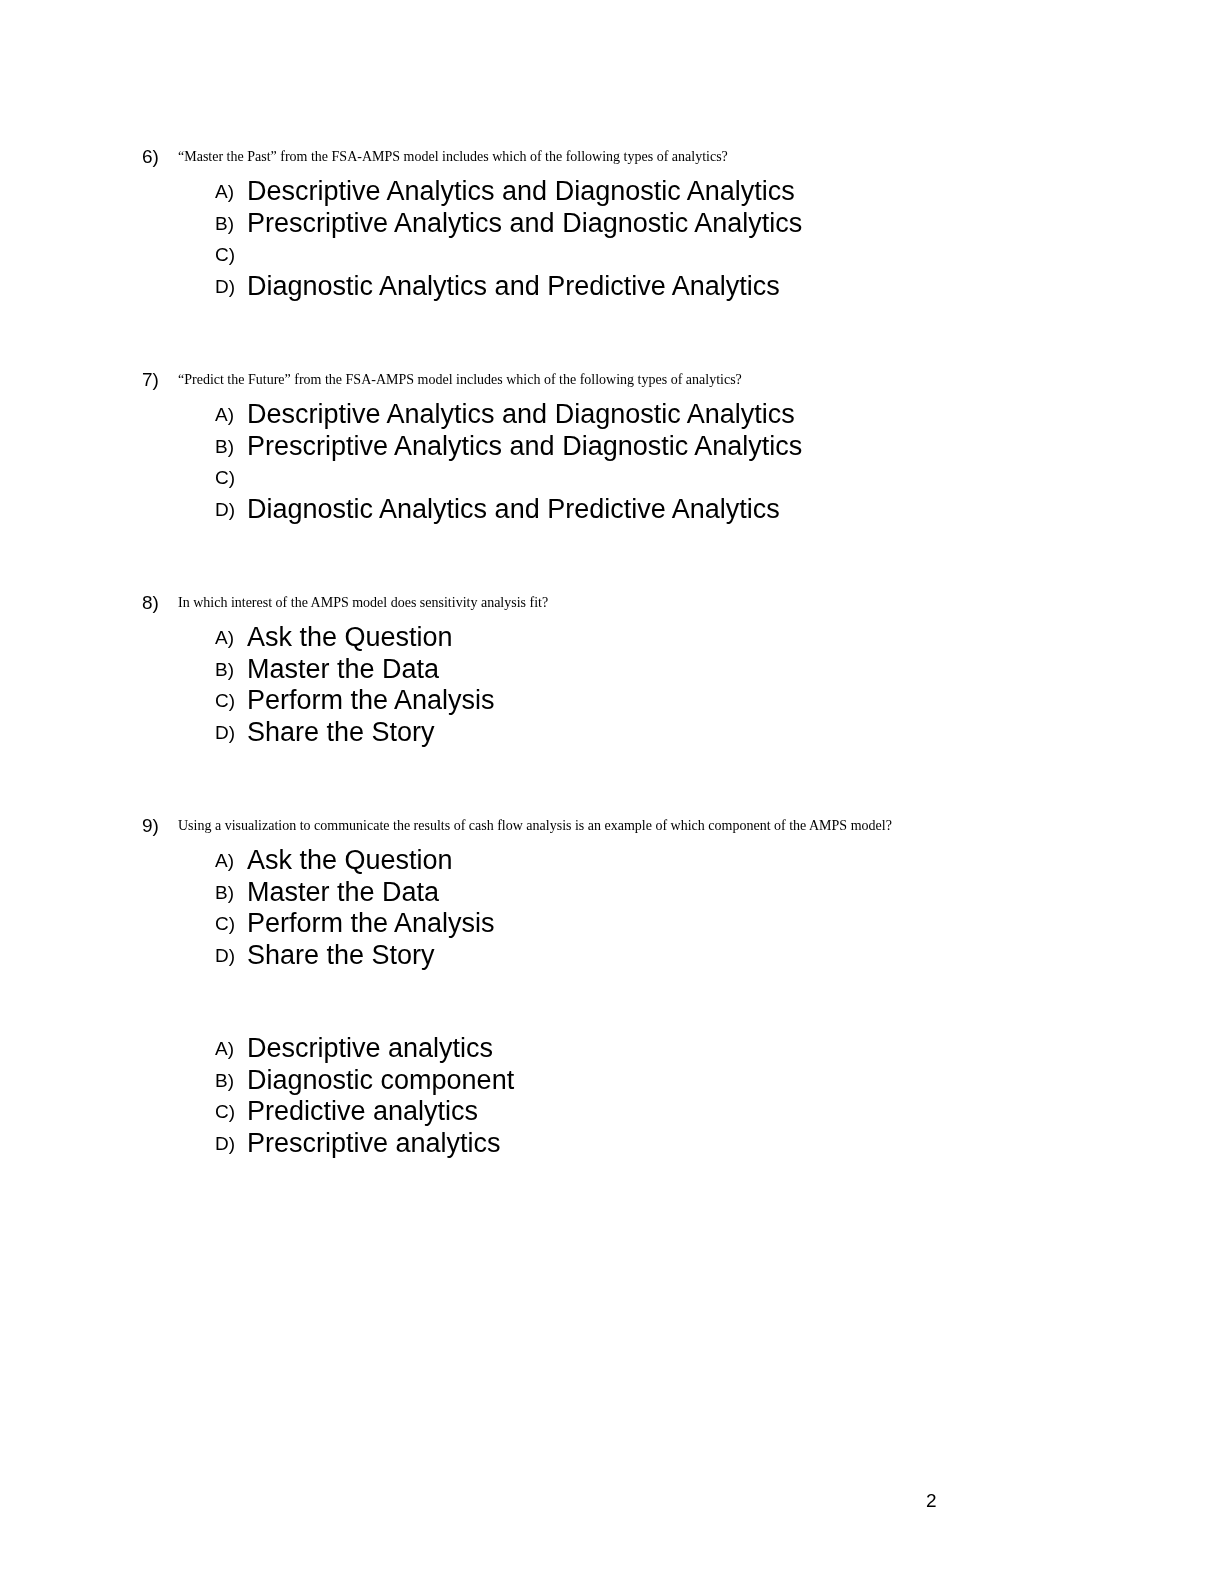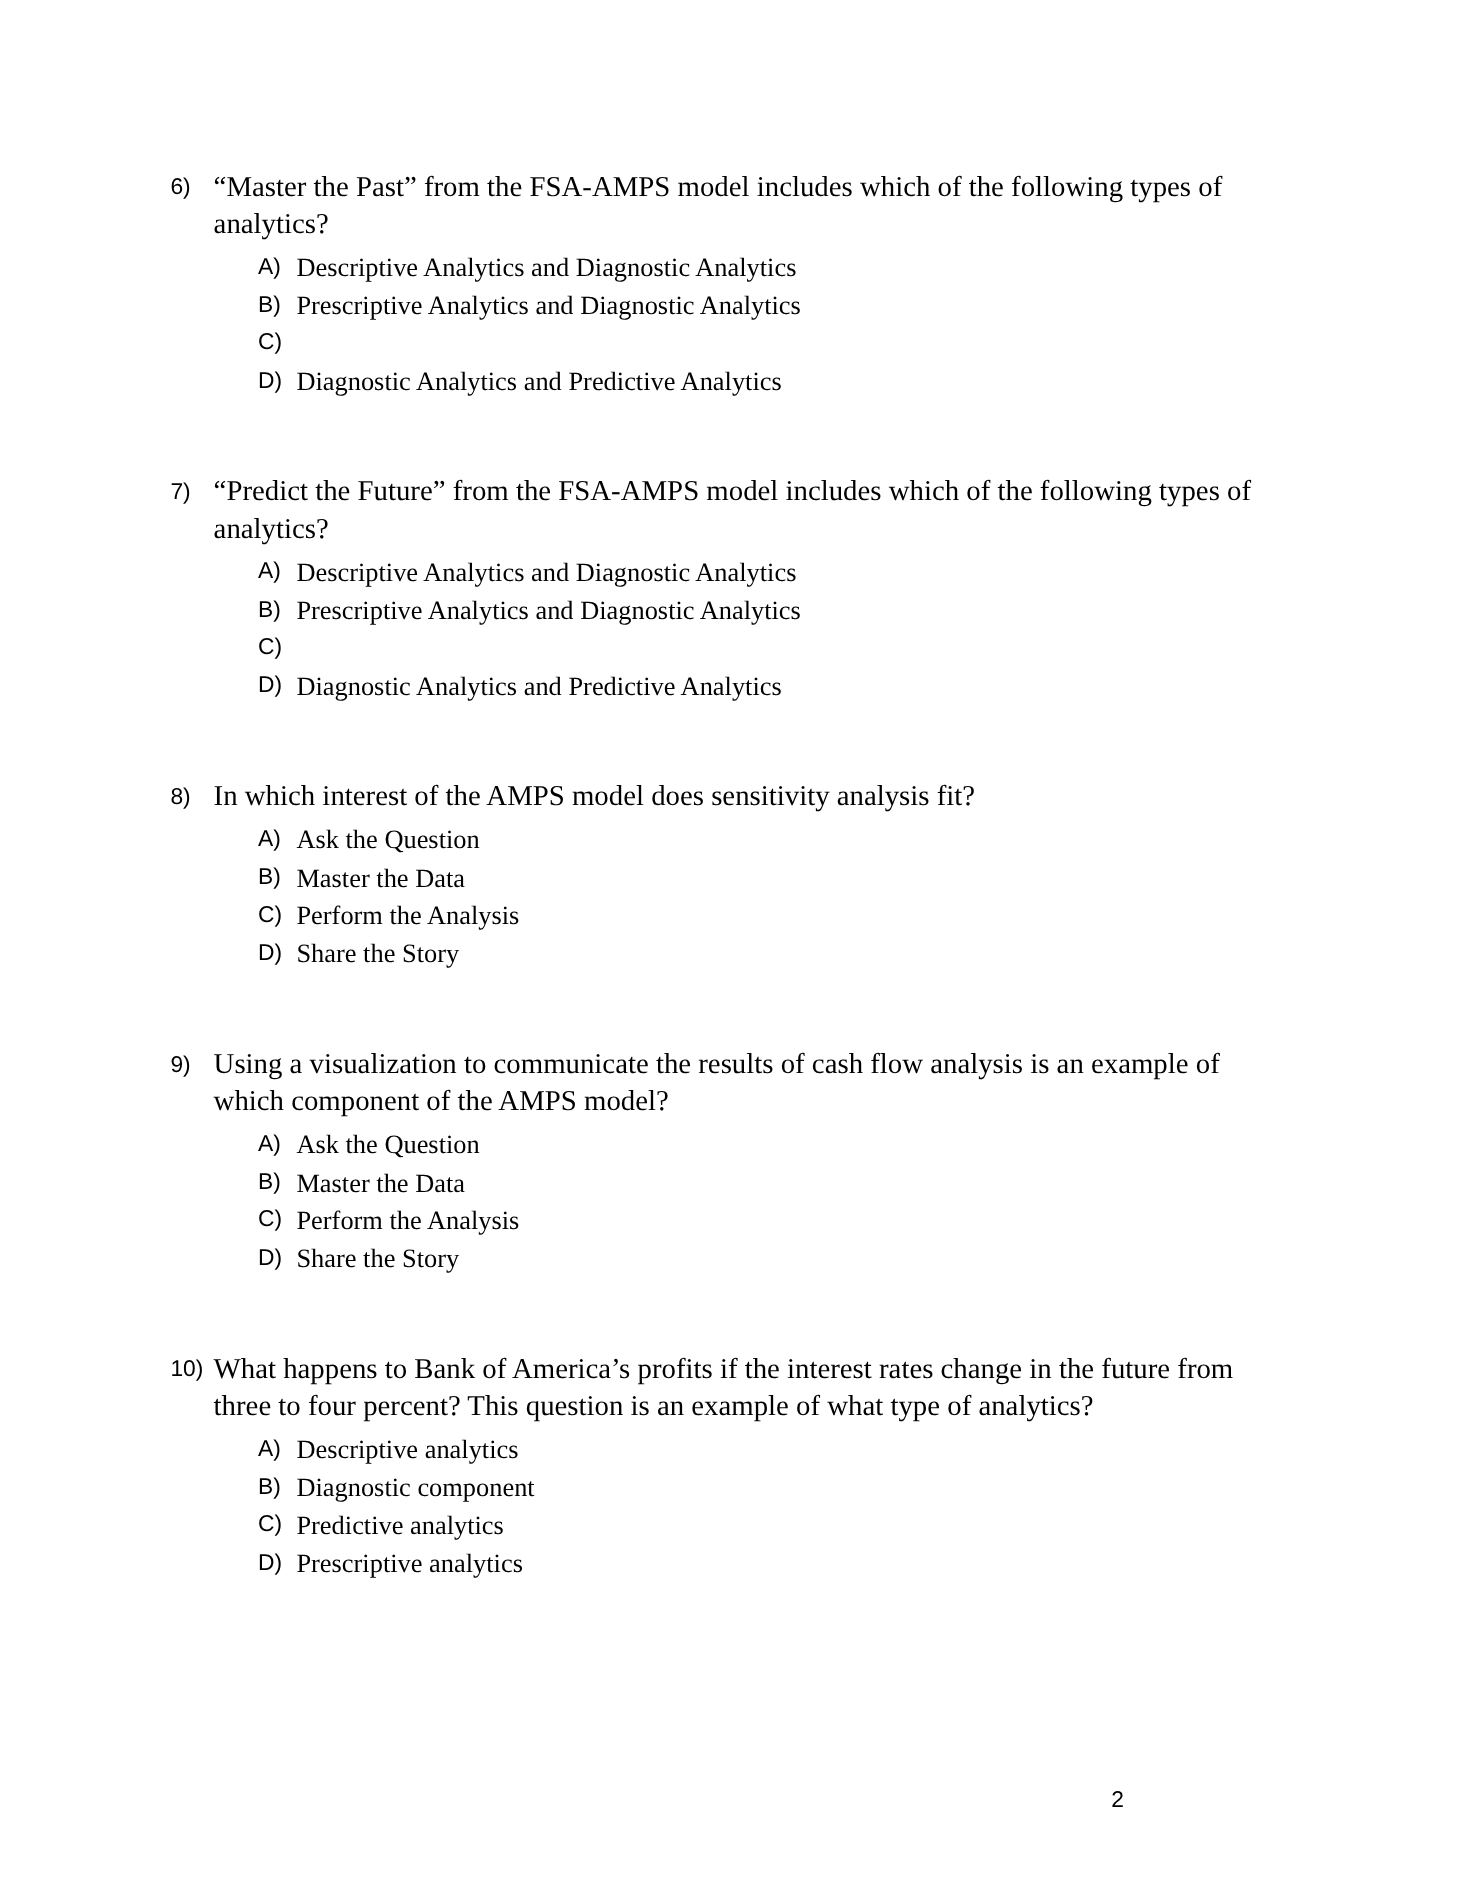--- a/index.html
+++ b/index.html
@@ -31,42 +31,42 @@
   }
   .q-num {
     font-family: "Liberation Sans", sans-serif;
     font-size: 19px;
     line-height: 31px;
     width: 36px;
     flex: 0 0 36px;
   }
   .q-text {
     font-family: "Liberation Serif", serif;
-    font-size: 24px;
+    font-size: 14px;
     line-height: 31px;
     flex: 1;
   }
   .options {
     margin-left: 73px;
     margin-top: 4px;
   }
   .option {
     display: flex;
     align-items: flex-start;
   }
   .opt-letter {
     font-family: "Liberation Sans", sans-serif;
     font-size: 19px;
     line-height: 31.5px;
     width: 32px;
     flex: 0 0 32px;
   }
   .opt-text {
-    font-family: Liberation Serif, serif;
-    font-size: 22px;
+    font-family: Liberation Sans, sans-serif;
+    font-size: 27px;
     line-height: 31.5px;
   }
   .page-number {
     position: absolute;
     left: 926px;
     top: 1488px;
     font-family: "Liberation Sans", sans-serif;
     font-size: 19px;
     line-height: 26px;
   }
@@ -169,24 +169,20 @@
           <span class="opt-text">Perform the Analysis</span>
         </div>
         <div class="option">
           <span class="opt-letter">D)</span>
           <span class="opt-text">Share the Story</span>
         </div>
       </div>
     </div>
 
     <div class="question">
-      <div class="q-row">
-        <span class="q-num">10)</span>
-        <div class="q-text">What happens to Bank of America’s profits if the interest rates change in the future from three to four percent? This question is an example of what type of analytics?</div>
-      </div>
       <div class="options">
         <div class="option">
           <span class="opt-letter">A)</span>
           <span class="opt-text">Descriptive analytics</span>
         </div>
         <div class="option">
           <span class="opt-letter">B)</span>
           <span class="opt-text">Diagnostic component</span>
         </div>
         <div class="option">

